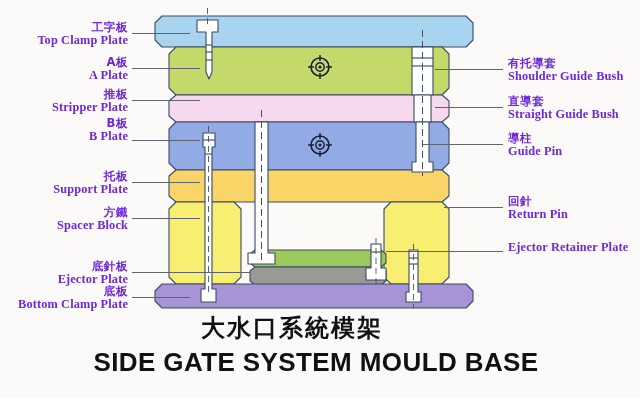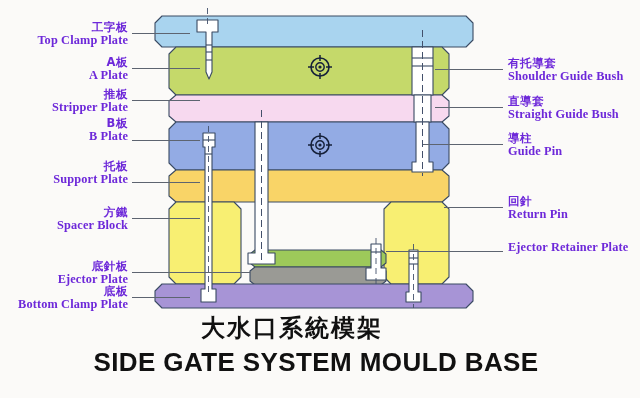--- a/index.html
+++ b/index.html
@@ -163,21 +163,21 @@
     <span class="en">Stripper Plate</span>
   </div>
   <div class="leader" style="left:132px;top:100px;width:68px;"></div>
 
   <div class="label left" style="right:512px;top:118px;">
     <span class="cn">B板</span>
     <span class="en">B Plate</span>
   </div>
   <div class="leader" style="left:132px;top:140px;width:68px;"></div>
 
-  <div class="label left" style="right:512px;top:161px;">
+  <div class="label left" style="right:512px;top:171px;">
     <span class="cn">托板</span>
     <span class="en">Support Plate</span>
   </div>
   <div class="leader" style="left:132px;top:182px;width:68px;"></div>
 
   <div class="label left" style="right:512px;top:207px;">
     <span class="cn">方鐵</span>
     <span class="en">Spacer Block</span>
   </div>
   <div class="leader" style="left:132px;top:218px;width:68px;"></div>

